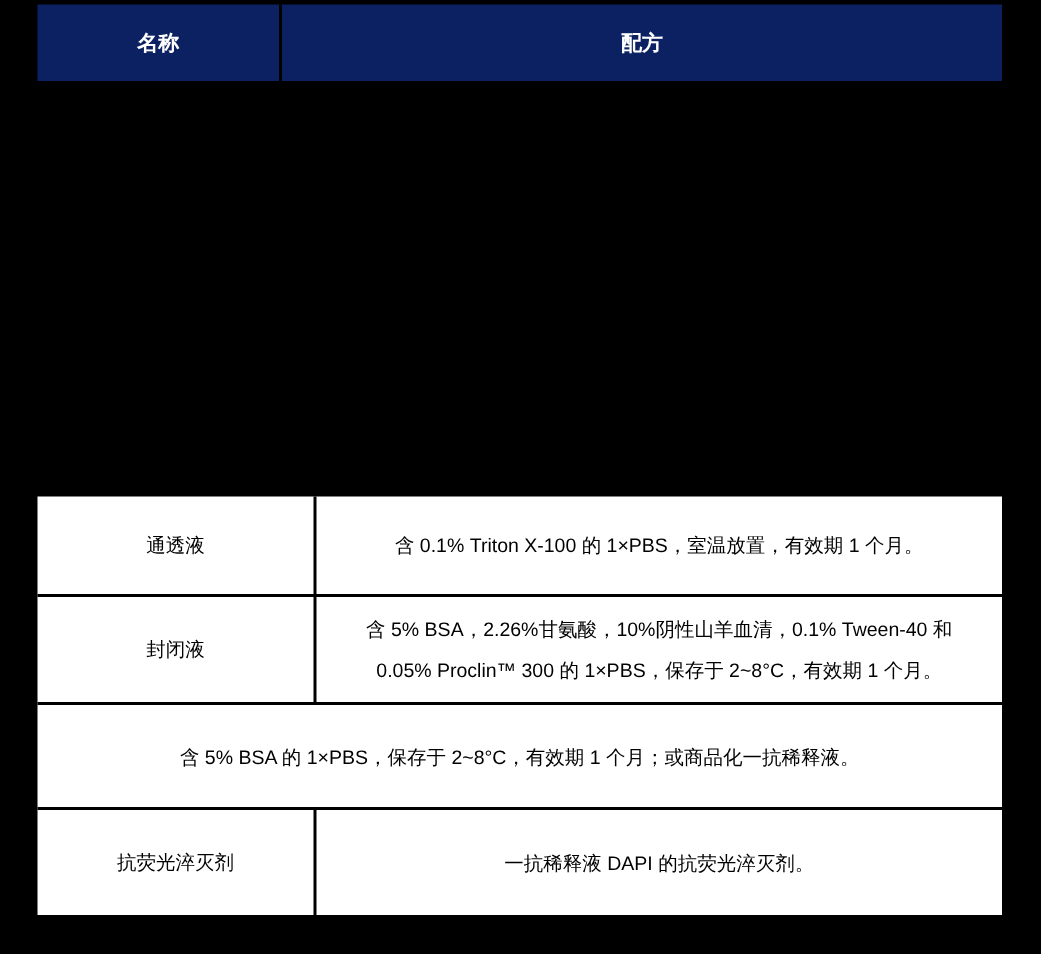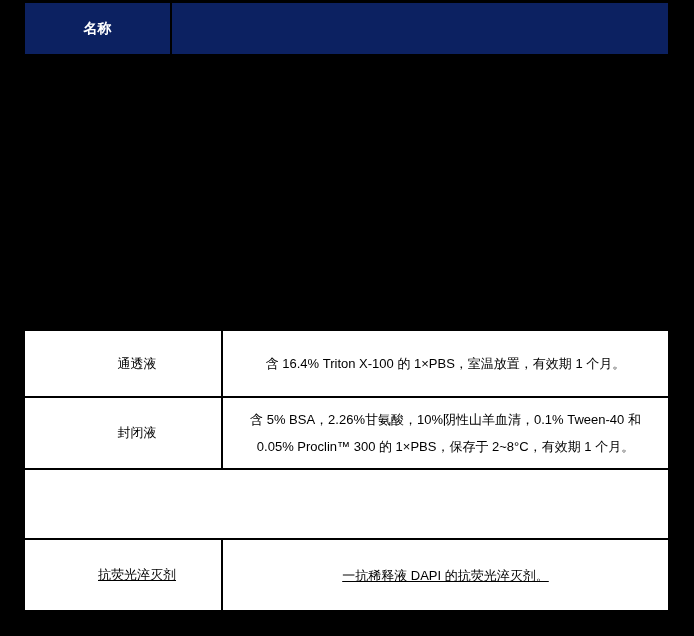--- a/index.html
+++ b/index.html
@@ -28,58 +28,56 @@
   .header-cell {
     display: flex;
     align-items: center;
     justify-content: center;
     color: #ffffff;
     font-weight: bold;
     font-size: 14px;
     box-sizing: border-box;
   }
   .header-cell.name-col {
-    width: 147px;
+    width: 163px;
     border-right: 2px solid #000000;
   }
   .header-cell.formula-col {
     flex: 1;
   }
   .redacted-block {
     height: 277px;
     background: #000000;
   }
   .body-rows {
     width: 100%;
   }
   .t-row {
     display: flex;
     background: #ffffff;
     box-sizing: border-box;
     border-bottom: 2px solid #000000;
   }
   .t-row:last-child {
     border-bottom: none;
-    text-decoration: underline;
   }
   .t-row.r1 { height: 67px; }
   .t-row.r2 { height: 72px; }
   .t-row.r3 { height: 70px; }
   .t-row.r4 { height: 70px; }
   .name-cell {
-    width: 170px;
+    width: 186px;
     box-sizing: border-box;
     border-right: 2px solid #000000;
     display: flex;
     align-items: center;
     justify-content: center;
     font-size: 13px;
     color: #000000;
     text-align: center;
-    margin-left: 28px;
   }
   .formula-cell {
     flex: 1;
     display: flex;
     align-items: center;
     justify-content: center;
     text-align: center;
     font-size: 13px;
     color: #000000;
     line-height: 27px;
@@ -87,37 +85,39 @@
     box-sizing: border-box;
   }
 </style>
 </head>
 <body>
 
 <div class="table-wrap">
 
   <div class="header-row">
     <div class="header-cell name-col">名称</div>
+    <div class="header-cell formula-col">配方</div>
   </div>
 
   <div class="redacted-block"></div>
 
   <div class="body-rows">
 
     <div class="t-row r1">
       <div class="name-cell">通透液</div>
-      <div class="formula-cell">含 16.4% Triton X-100 的 1×PBS，室温放置，有效期 1 个月。</div>
+      <div class="formula-cell">含 0.1% Triton X-100 的 1×PBS，室温放置，有效期 1 个月。</div>
     </div>
 
     <div class="t-row r2">
       <div class="name-cell">封闭液</div>
       <div class="formula-cell">含 5% BSA，2.26%甘氨酸，10%阴性山羊血清，0.1% Tween-40 和 0.05% Proclin™ 300 的 1×PBS，保存于 2~8°C，有效期 1 个月。</div>
     </div>
 
     <div class="t-row r3">
+      <div class="formula-cell">含 5% BSA 的 1×PBS，保存于 2~8°C，有效期 1 个月；或商品化一抗稀释液。</div>
     </div>
 
     <div class="t-row r4">
       <div class="name-cell">抗荧光淬灭剂</div>
       <div class="formula-cell">一抗稀释液 DAPI 的抗荧光淬灭剂。</div>
     </div>
 
   </div>
 </div>
 

